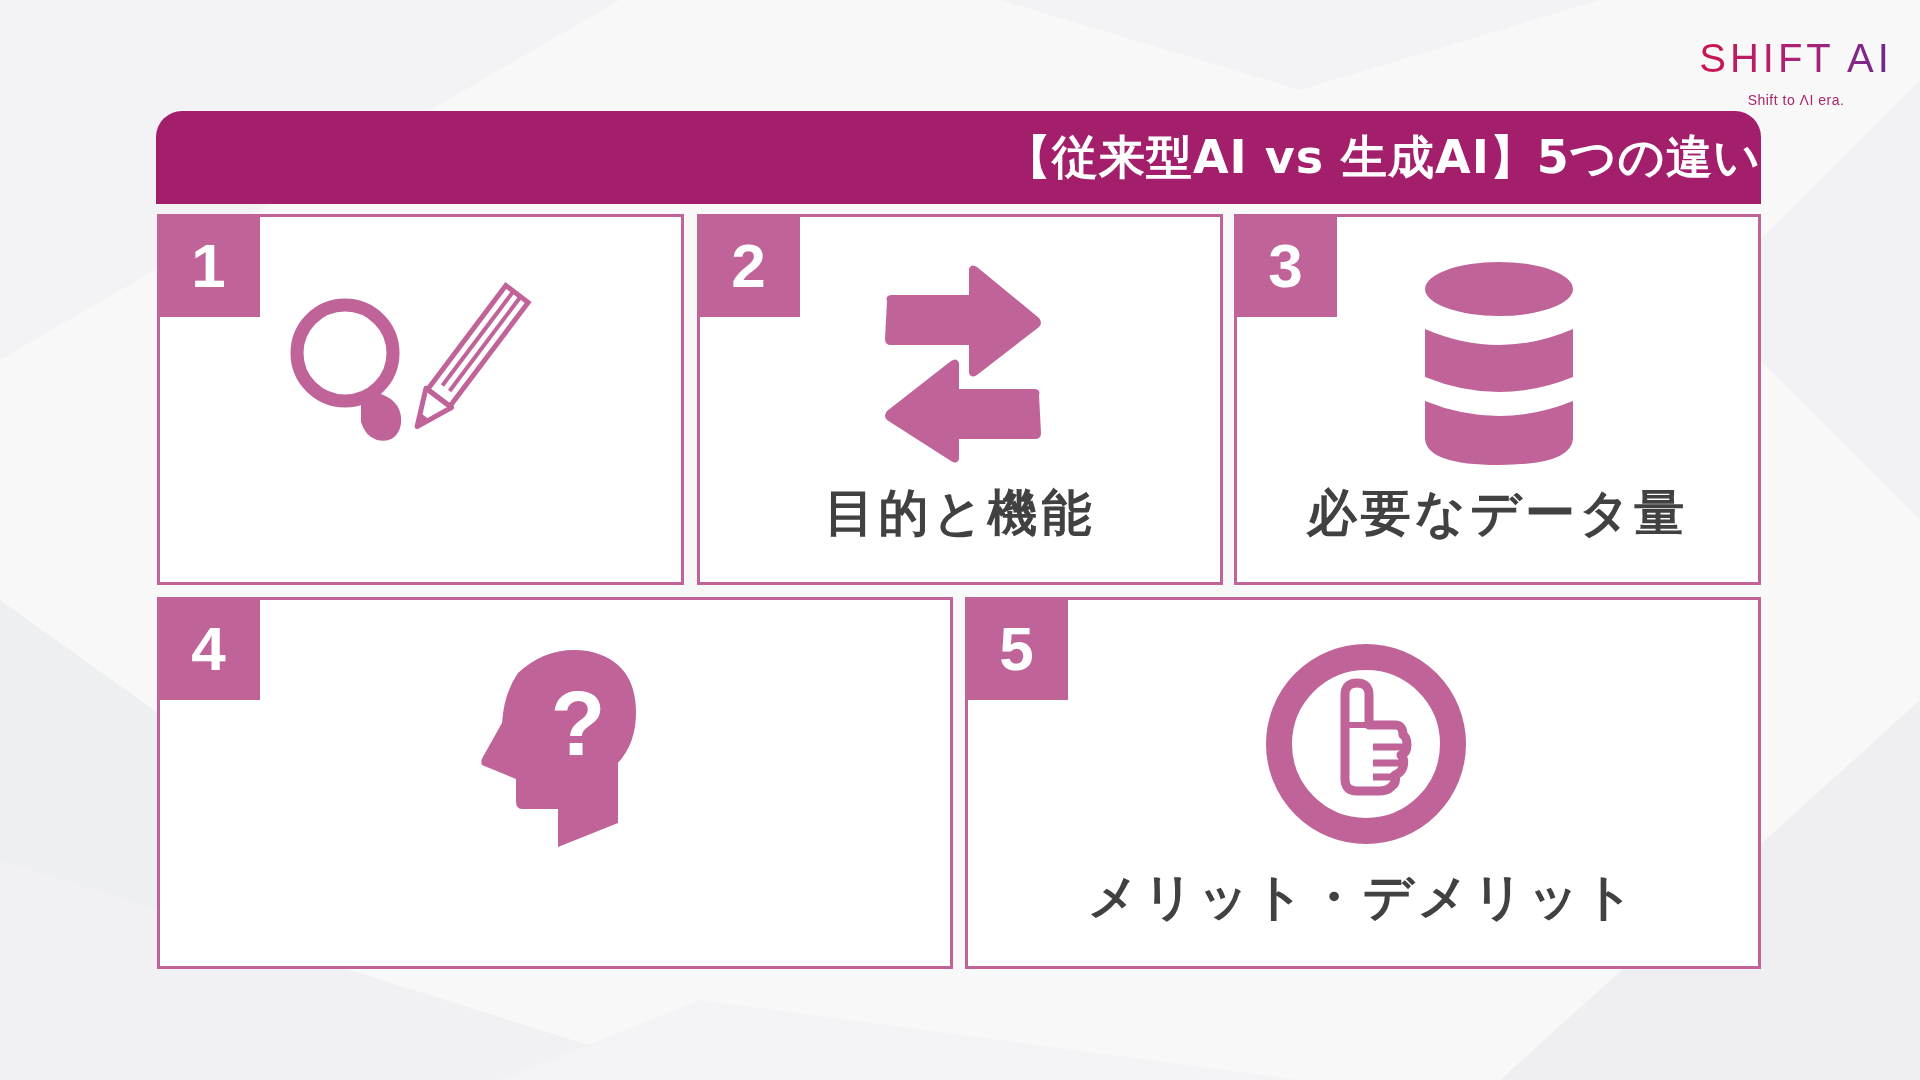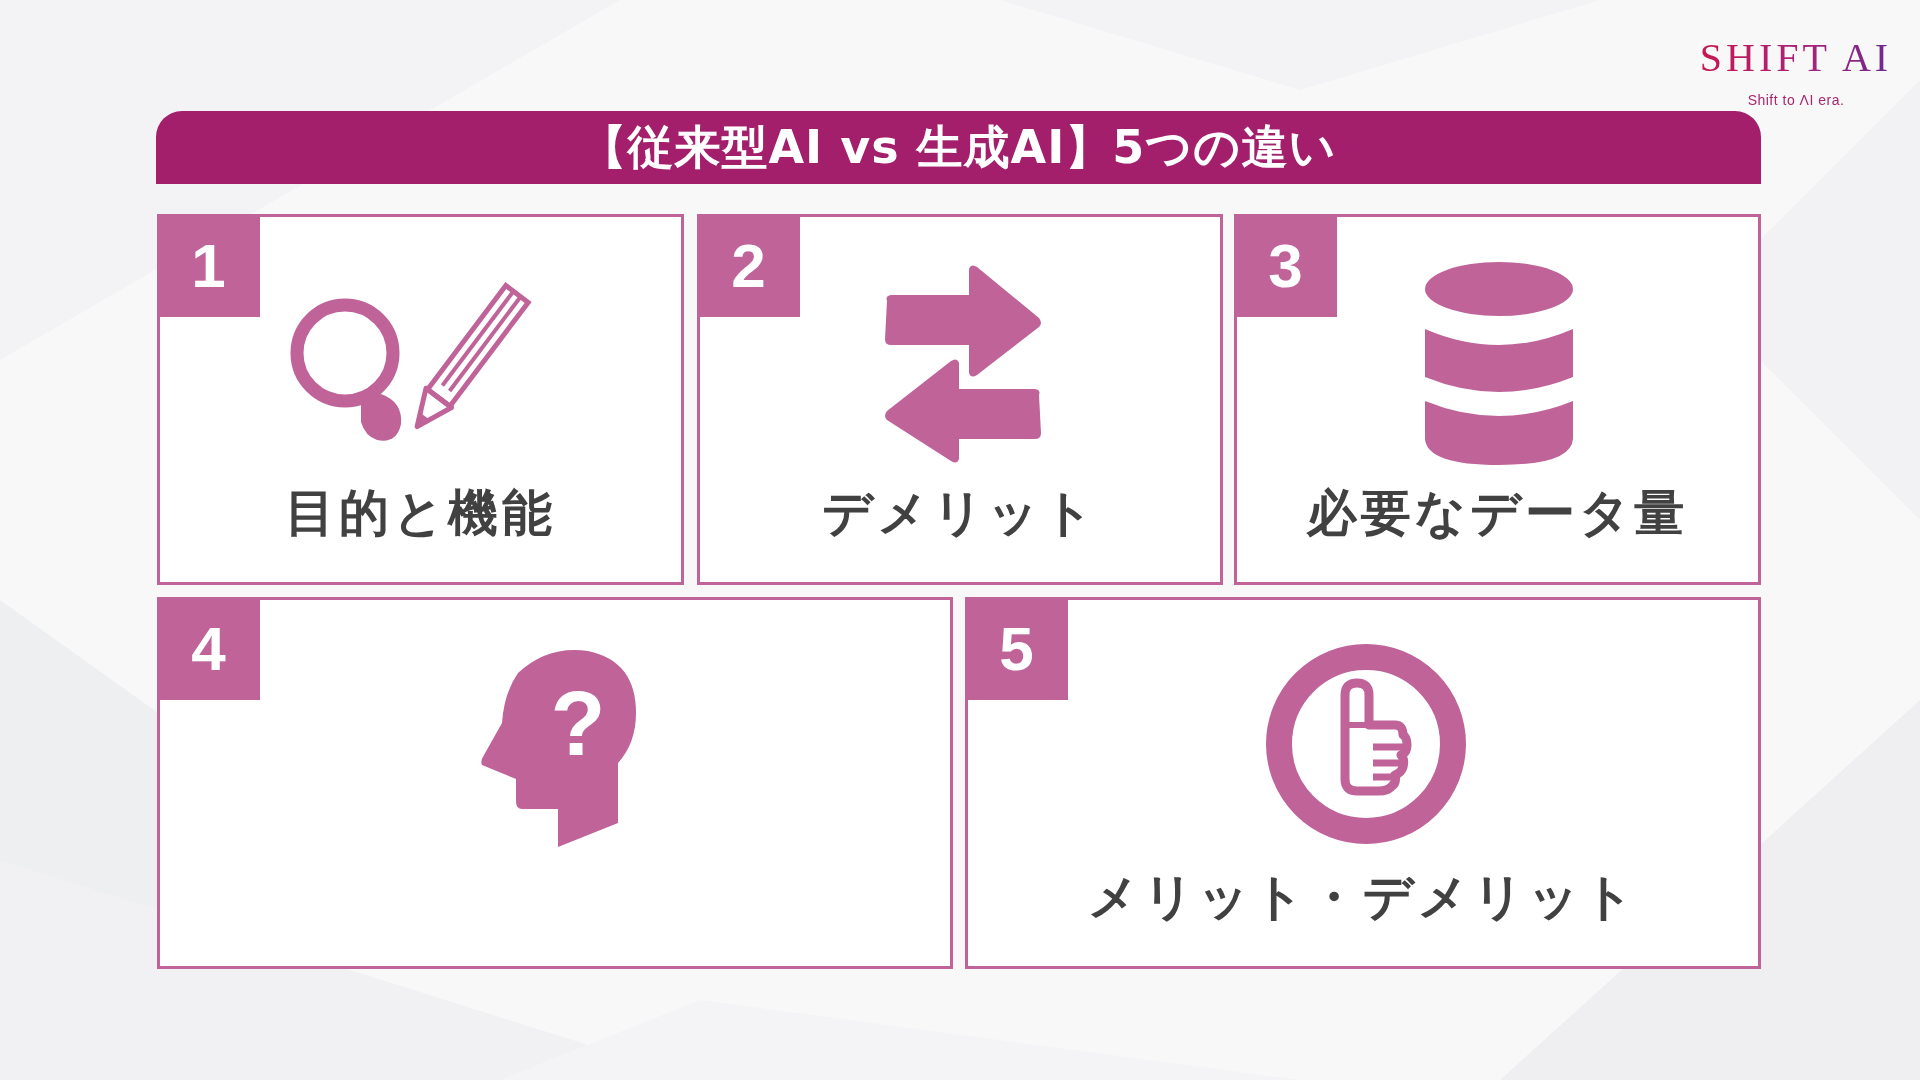--- a/index.html
+++ b/index.html
@@ -4,29 +4,29 @@
 <style>
   html, body { margin: 0; padding: 0; }
   body {
     width: 1920px; height: 1080px; position: relative; overflow: hidden;
     font-family: "DejaVu Sans", "Liberation Sans", sans-serif;
     background: #f7f7f8;
   }
   .bg { position: absolute; inset: 0; z-index: 0; }
   .logo { position: absolute; left: 1696px; top: 36px; width: 200px; z-index: 2; text-align: center; }
   .logo-main {
-    font-family: Liberation Serif, serif; font-size: 40px; letter-spacing: 4px; font-weight: 400;
+    font-family: Liberation Sans, sans-serif; font-size: 40px; letter-spacing: 4px; font-weight: 400;
     background: linear-gradient(90deg, #c8174f 0%, #a8237a 55%, #6a2a8f 100%);
     -webkit-background-clip: text; background-clip: text; color: transparent; line-height: 44px;
   }
   .logo-sub { font-family: "Liberation Sans", sans-serif; font-size: 14px; color: #a8276e; letter-spacing: 0.5px; margin-top: 12px; }
   .header {
-    position: absolute; left: 156px; top: 111px; width: 1605px; height: 73px;
+    position: absolute; left: 156px; top: 111px; width: 1605px; height: 93px;
     background: #a31f6b; border-radius: 26px 26px 0 0; z-index: 2;
-    display: flex; align-items: center; justify-content: center;
+    display: flex; align-items: center; justify-content: flex-end;
   }
   .header-title { color: #fff; font-weight: bold; font-size: 46px; letter-spacing: 1px; }
   .card {
     position: absolute; background: #fff; border: 3px solid #bf6399; box-sizing: border-box; z-index: 2;
   }
   .badge {
     position: absolute; left: -3px; top: -3px; width: 103px; height: 103px; background: #bf6399;
     color: #fff; font-weight: bold; font-size: 62px; display: flex; align-items: center; justify-content: center;
     font-family: "Liberation Sans", sans-serif;
   }
@@ -65,30 +65,29 @@
     <circle cx="60" cy="81" r="48" fill="none" stroke="#bf6399" stroke-width="13"></circle>
     <path d="M76 130 L96 122 Q118 130 116 152 Q112 172 92 168 Q80 164 76 150 Z" fill="#bf6399"></path>
     <g transform="translate(232,22) rotate(37)">
       <rect x="-14" y="0" width="28" height="130" fill="none" stroke="#bf6399" stroke-width="5"></rect>
       <line x1="-4.5" y1="0" x2="-4.5" y2="118" stroke="#bf6399" stroke-width="4"></line>
       <line x1="4.5" y1="0" x2="4.5" y2="118" stroke="#bf6399" stroke-width="4"></line>
       <polygon points="-16,130 16,130 0,166" fill="none" stroke="#bf6399" stroke-width="5" stroke-linejoin="round"></polygon>
       <polygon points="-5,153 5,153 0,166" fill="#bf6399"></polygon>
     </g>
   </svg>
-  <div class="card-label" style="top:263px;">目的と機能</div>
 </div>
 
 <div class="card" style="left:697px; top:214px; width:526px; height:371px;">
   <div class="badge">2</div>
   <svg class="icon" style="left:183px; top:46px;" width="160" height="200" viewBox="0 0 160 200">
     <path d="M4 38 Q2 33 8 32 L86 32 L86 6 Q88 0 94 4 L156 55 Q160 60 156 64 L94 112 Q88 116 86 110 L86 82 L8 82 Q2 82 2 76 Z" fill="#bf6399"></path>
     <path d="M156 132 Q158 127 152 126 L76 126 L76 100 Q74 94 68 98 L4 148 Q0 153 4 157 L68 198 Q74 202 76 196 L76 176 L152 176 Q158 176 158 170 Z" fill="#bf6399"></path>
   </svg>
-  <div class="card-label" style="top:263px;">デメリット</div>
+  <div class="card-label" style="top:263px;">目的と機能</div>
 </div>
 
 <div class="card" style="left:1234px; top:214px; width:527px; height:371px;">
   <div class="badge">3</div>
   <svg class="icon" style="left:186px; top:44px;" width="152" height="204" viewBox="0 0 152 204">
     <ellipse cx="76" cy="28" rx="74" ry="27" fill="#bf6399"></ellipse>
     <path d="M2 68 Q76 100 150 68 L150 116 Q76 146 2 116 Z" fill="#bf6399"></path>
     <path d="M2 140 Q76 170 150 140 L150 178 Q148 204 76 204 Q4 204 2 178 Z" fill="#bf6399"></path>
   </svg>
   <div class="card-label" style="top:263px;">必要なデータ量</div>

